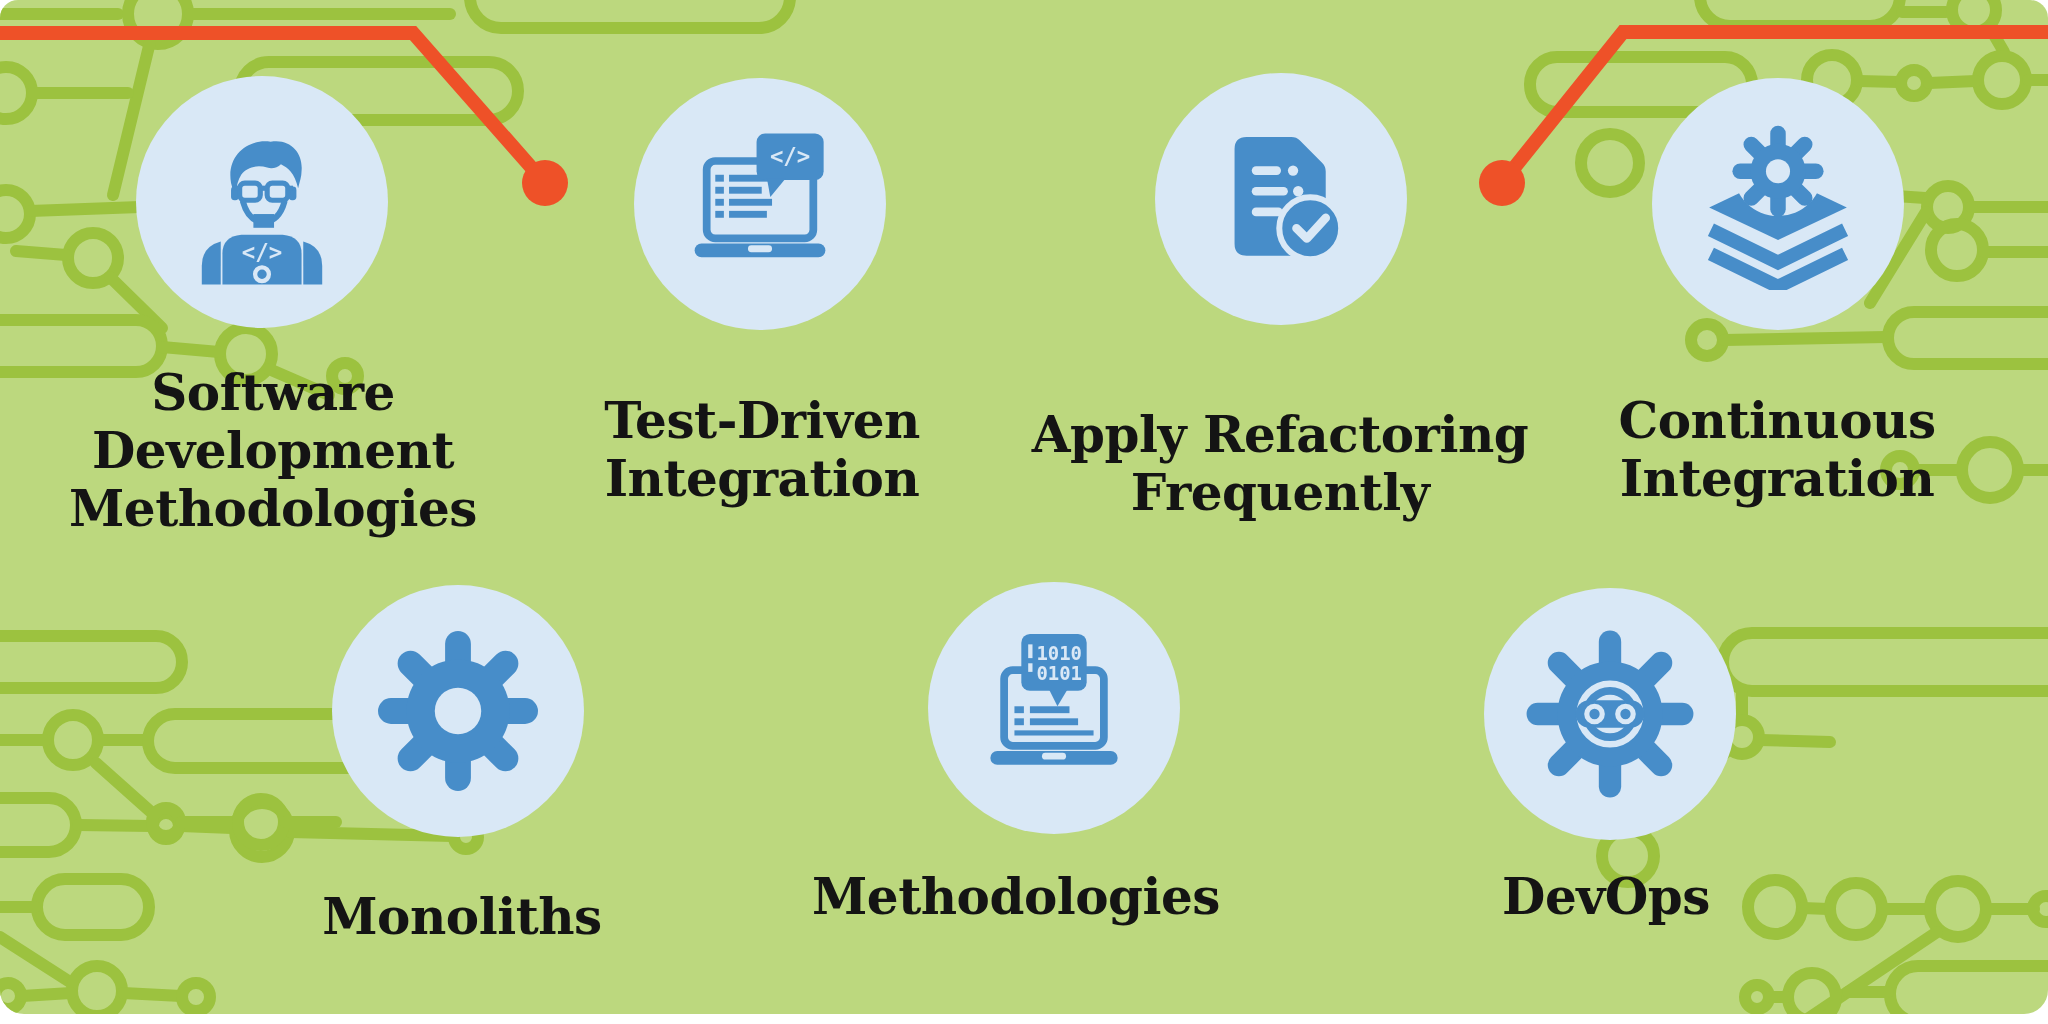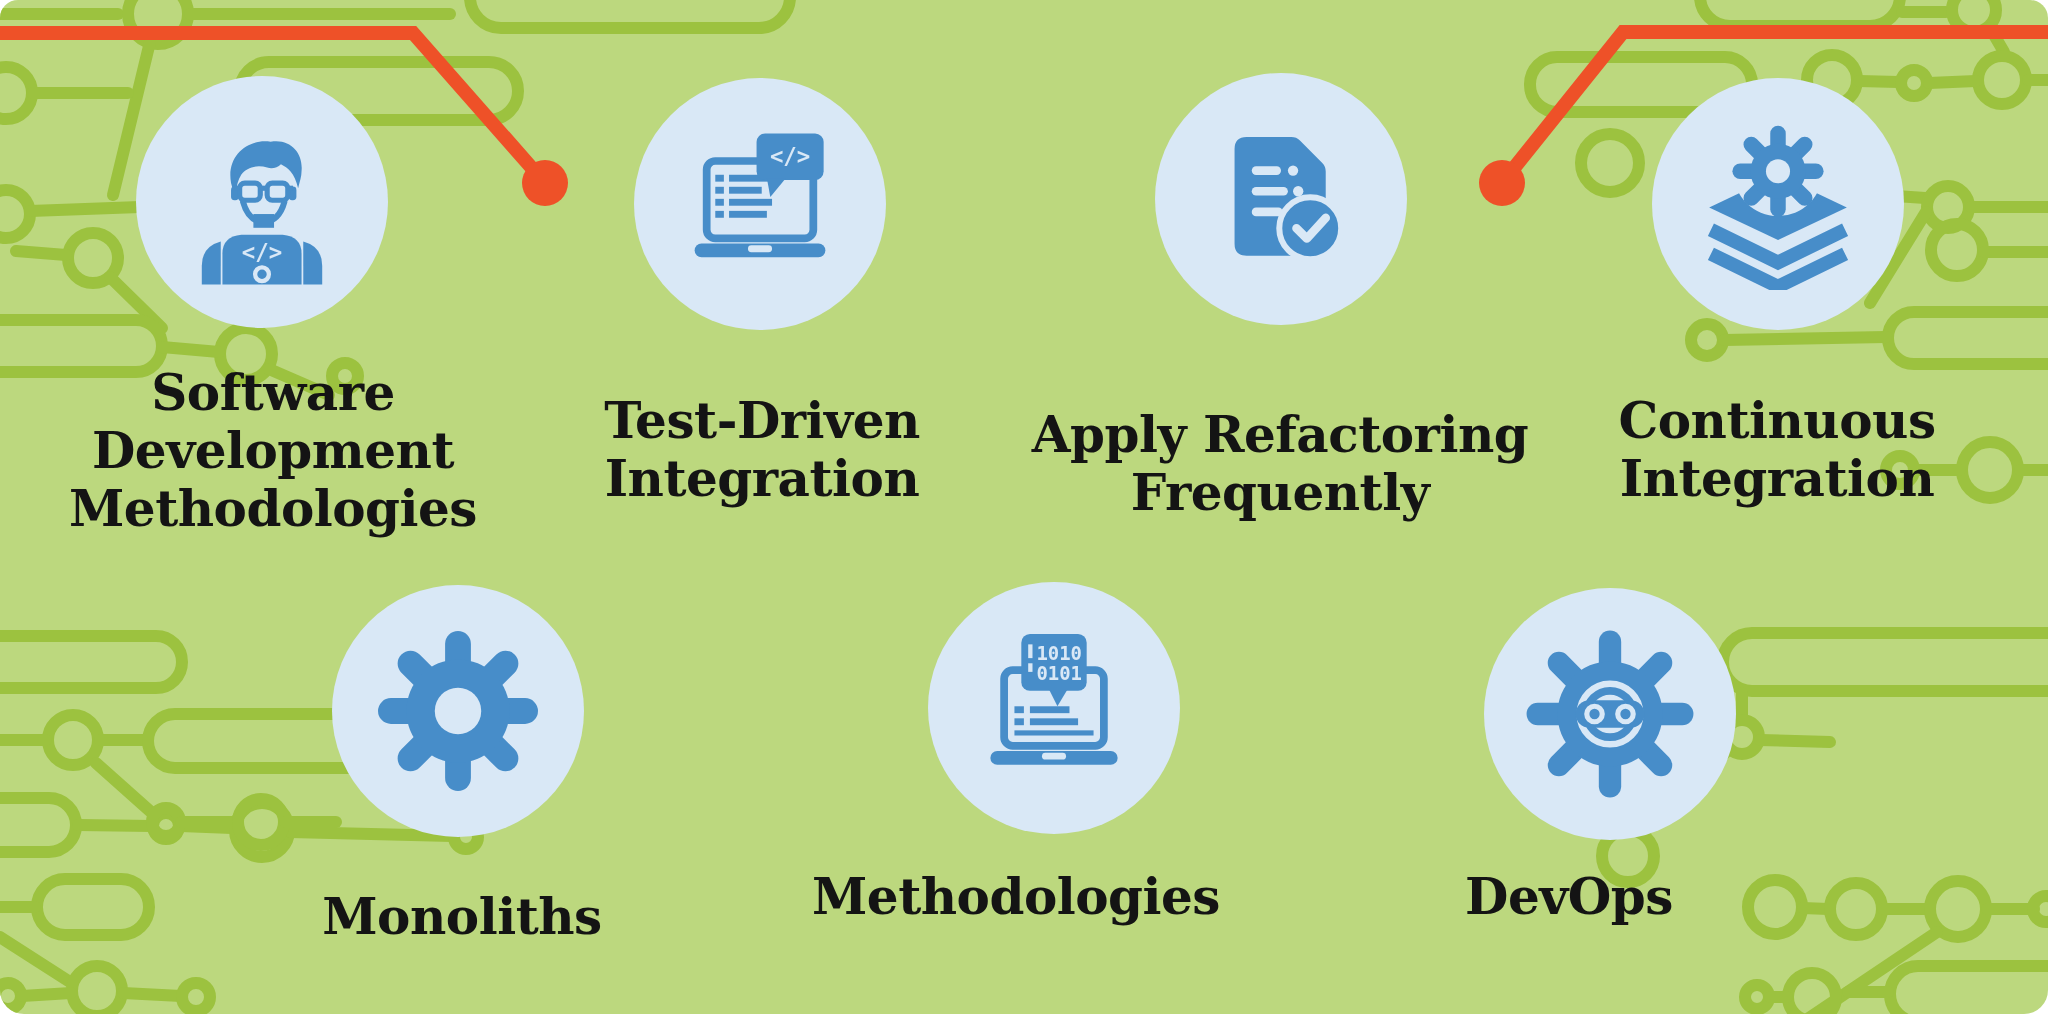--- a/index.html
+++ b/index.html
@@ -14,21 +14,21 @@
   .bubble{position:absolute;width:252px;height:252px;border-radius:50%;background:#d9e8f6;}
   .icon{position:absolute;left:40px;top:40px;width:172px;height:172px;}
   .label{position:absolute;width:620px;text-align:center;white-space:pre-line;
          font-weight:700;font-size:50px;line-height:1.16;color:#141414;letter-spacing:-0.5px;}
   .i1 .bubble{left:136px;top:76px}   .i1 .label{left:-37px;top:364px}
   .i2 .bubble{left:634px;top:78px}   .i2 .label{left:452px;top:392px}
   .i3 .bubble{left:1155px;top:73px}  .i3 .label{left:970px;top:406px}
   .i4 .bubble{left:1652px;top:78px}  .i4 .label{left:1467px;top:392px}
   .i5 .bubble{left:332px;top:585px}  .i5 .label{left:152px;top:888px}
   .i6 .bubble{left:928px;top:582px}  .i6 .label{left:706px;top:868px}
-  .i7 .bubble{left:1484px;top:588px} .i7 .label{left:1259px;top:868px}
+  .i7 .bubble{left:1484px;top:588px} .i7 .label{left:1296px;top:868px}
   .b{fill:#478dc9;}
   .lt{fill:#d9e8f6;}
   .bs{fill:none;stroke:#478dc9;}
   .ls{fill:none;stroke:#d9e8f6;}
   text.it{font-family:"DejaVu Sans Mono","Liberation Mono",monospace;font-weight:700;
           fill:#d9e8f6;text-anchor:middle;}
 </style>
 </head>
 <body>
 

